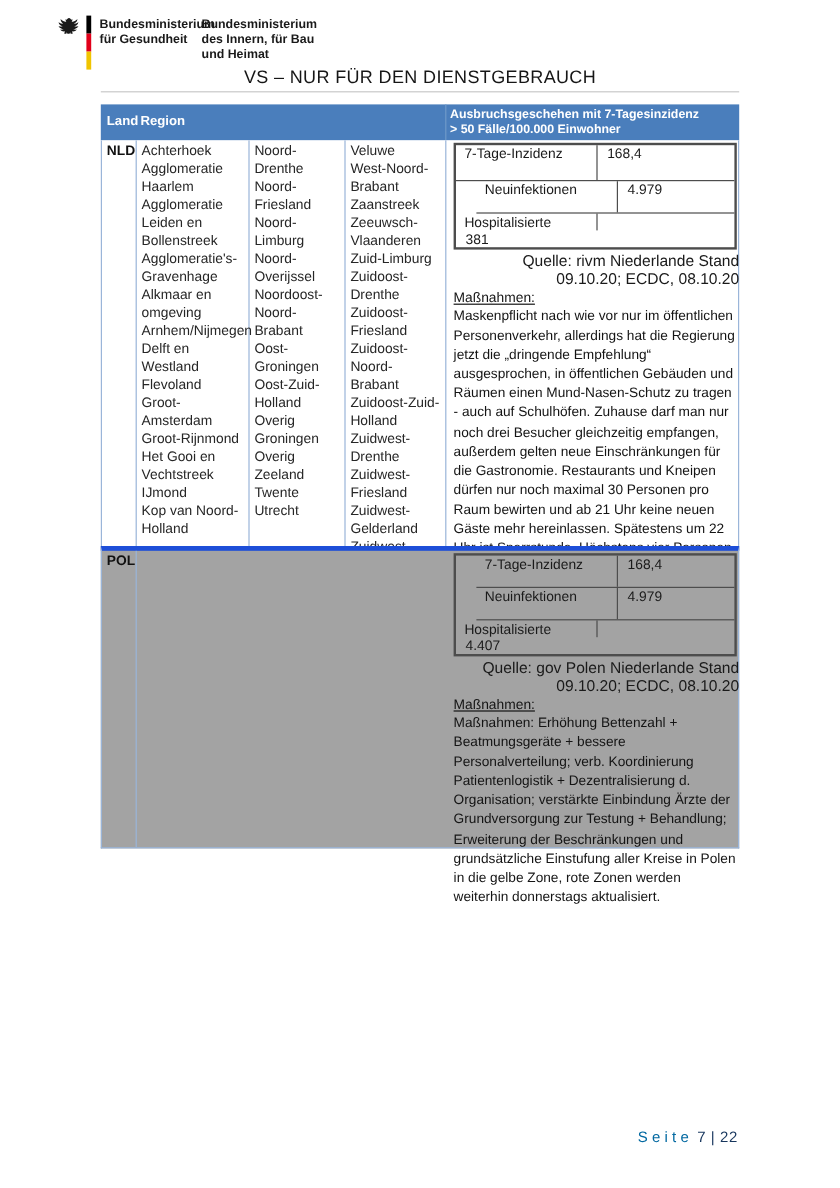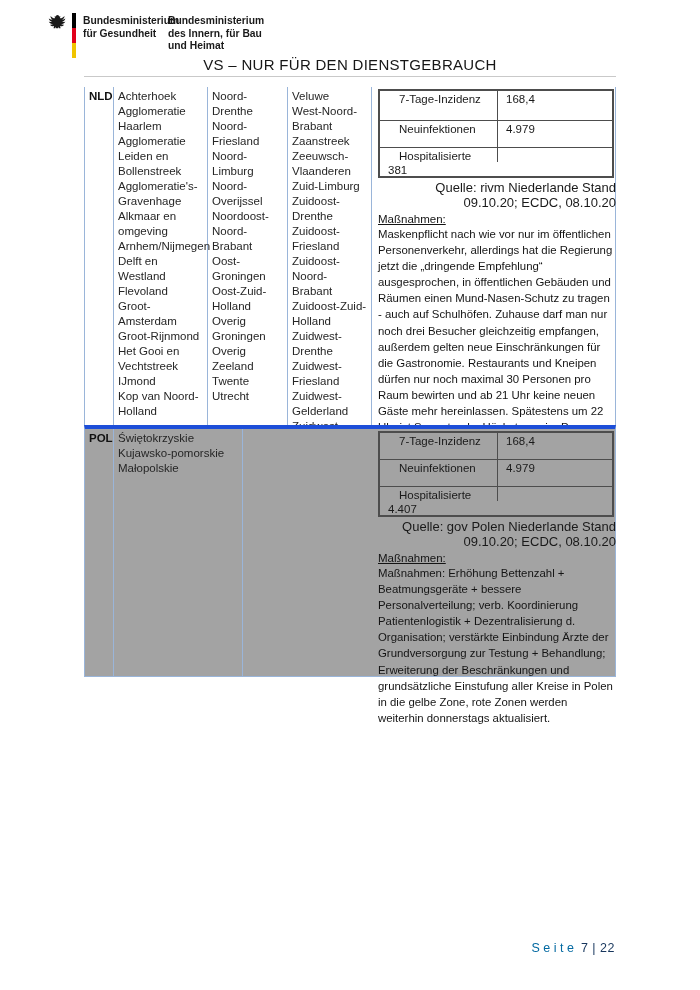--- a/index.html
+++ b/index.html
@@ -38,23 +38,23 @@
   .nld-c1{left:29px;width:94px;}
   .nld-c2{left:123px;width:80px;}
   .nld-c3{left:203px;width:84px;}
   .pol-c1{left:29px;width:129px;}
   .pol-c2{left:158px;width:129px;}
   .stats-cell{left:287px;width:244px;border-right:none;}
 
   .stats-table{position:relative;width:236px;margin:2px 0 0 6px;border:2px solid #4d4d4d;box-sizing:border-box;background:inherit;}
   .stats-row{display:flex;border-bottom:1px solid #4d4d4d;}
   .stats-row:last-child{border-bottom:none;flex-direction:column;}
-  .stats-label{width:118px;border-right:1px solid #4d4d4d;box-sizing:border-box;padding:2px 4px 0 19px;font-size:11.5px;color:#1a1a1a;}
+  .stats-label{width:118px;border-right:1px solid #4d4d4d;box-sizing:border-box;padding:2px 4px 0 7px;font-size:11.5px;color:#1a1a1a;}
   .stats-value{flex:1;padding:2px 4px 0 8px;font-size:11.5px;color:#1a1a1a;}
-  .h31{min-height:29px;} .h28{min-height:26px;} .h18{min-height:17px;}
+  .h31{min-height:29px;} .h28{min-height:26px;margin-left:17px;} .h18{min-height:17px;}
 
   .source{margin:2px 0 0 6px;font-size:13px;color:#1a1a1a;text-align:right;}
   .measures-heading{margin:3px 0 0 6px;font-size:11.5px;color:#141414;text-decoration:underline;}
   .measures{margin:1px 3px 0 6px;font-size:11.4px;line-height:16.1px;color:#141414;}
 
   
   .footer{position:absolute;top:941px;right:85px;font-size:12.5px;white-space:nowrap;}
   .footer .lbl{color:#0369a1;letter-spacing:3.5px;}
   .footer .num{color:#17365d;letter-spacing:.5px;}
 </style>
@@ -77,20 +77,27 @@
 für Gesundheit</div>
   <div class="ministry m2">Bundesministerium
 des Innern, für Bau
 und Heimat</div>
 
   <div class="doc-title">VS – NUR FÜR DEN DIENSTGEBRAUCH</div>
   <div class="title-rule"></div>
 
   <div class="tbl">
 
+    <div class="thead">
+      <span class="th th-land">Land</span>
+      <span class="th th-region">Region</span>
+      <div class="thead-div"></div>
+      <span class="th th-outbreak">Ausbruchsgeschehen mit 7-Tagesinzidenz
+&gt; 50 Fälle/100.000 Einwohner</span>
+    </div>
 
     <div class="trow row-nld">
       <div class="cell land-cell">NLD</div>
       <div class="cell regions nld-c1">Achterhoek
 Agglomeratie
 Haarlem
 Agglomeratie
 Leiden en
 Bollenstreek
 Agglomeratie's-
@@ -160,23 +167,20 @@
           </div>
         </div>
         <div class="source">Quelle: rivm Niederlande Stand 09.10.20; ECDC, 08.10.20</div>
         <div class="measures-heading">Maßnahmen:</div>
         <div class="measures">Maskenpflicht nach wie vor nur im öffentlichen Personenverkehr, allerdings hat die Regierung jetzt die „dringende Empfehlung“ ausgesprochen, in öffentlichen Gebäuden und Räumen einen Mund-Nasen-Schutz zu tragen - auch auf Schulhöfen. Zuhause darf man nur noch drei Besucher gleichzeitig empfangen, außerdem gelten neue Einschränkungen für die Gastronomie. Restaurants und Kneipen dürfen nur noch maximal 30 Personen pro Raum bewirten und ab 21 Uhr keine neuen Gäste mehr hereinlassen. Spätestens um 22 Uhr ist Sperrstunde. Höchstens vier Personen dürfen an einem Tisch zusammen sitzen, es sei denn, sie gehören zum gleichen Haushalt.</div>
       </div>
     </div>
 
     <div class="trow row-pol">
       <div class="cell land-cell">POL</div>
-      <div class="cell regions pol-c1">Świętokrzyskie
-Kujawsko-pomorskie
-Małopolskie</div>
       <div class="cell stats-cell">
         <div class="stats-table">
           <div class="stats-row h28">
             <div class="stats-label">7-Tage-Inzidenz</div>
             <div class="stats-value">168,4</div>
           </div>
           <div class="stats-row h28">
             <div class="stats-label">Neuinfektionen</div>
             <div class="stats-value">4.979</div>
           </div>

